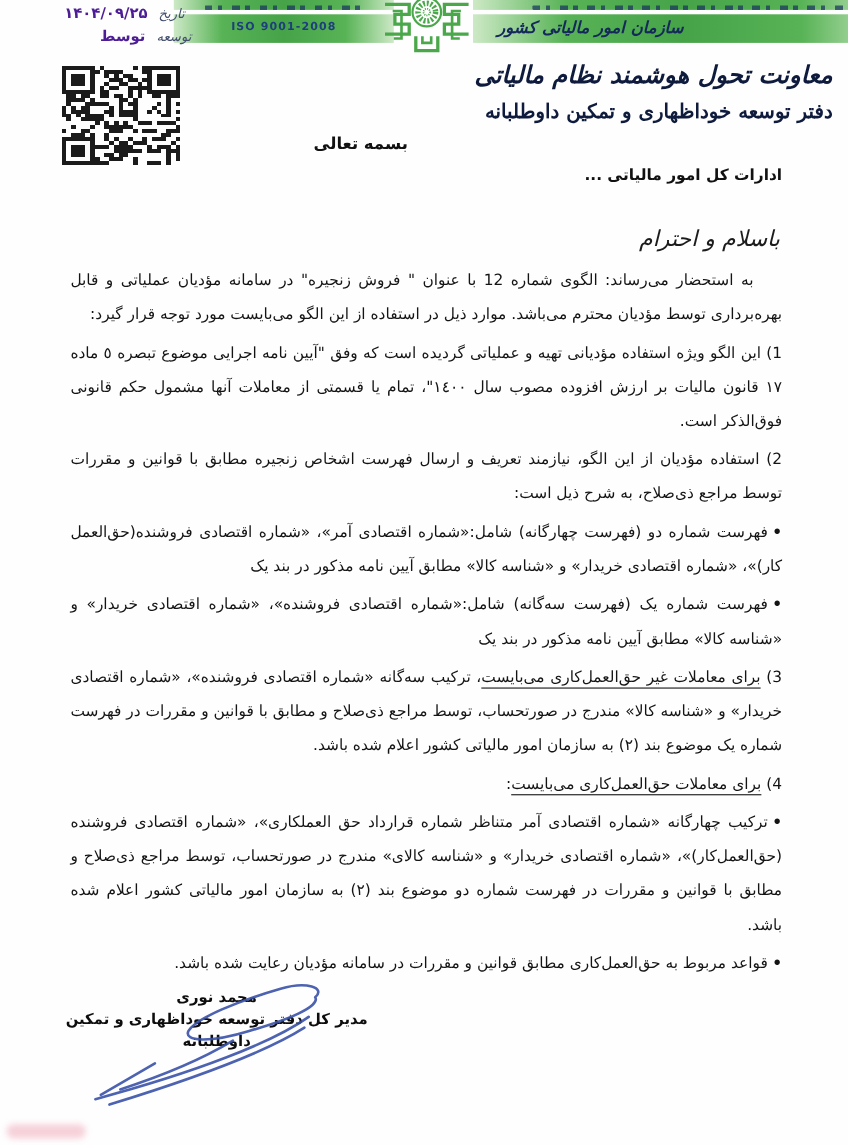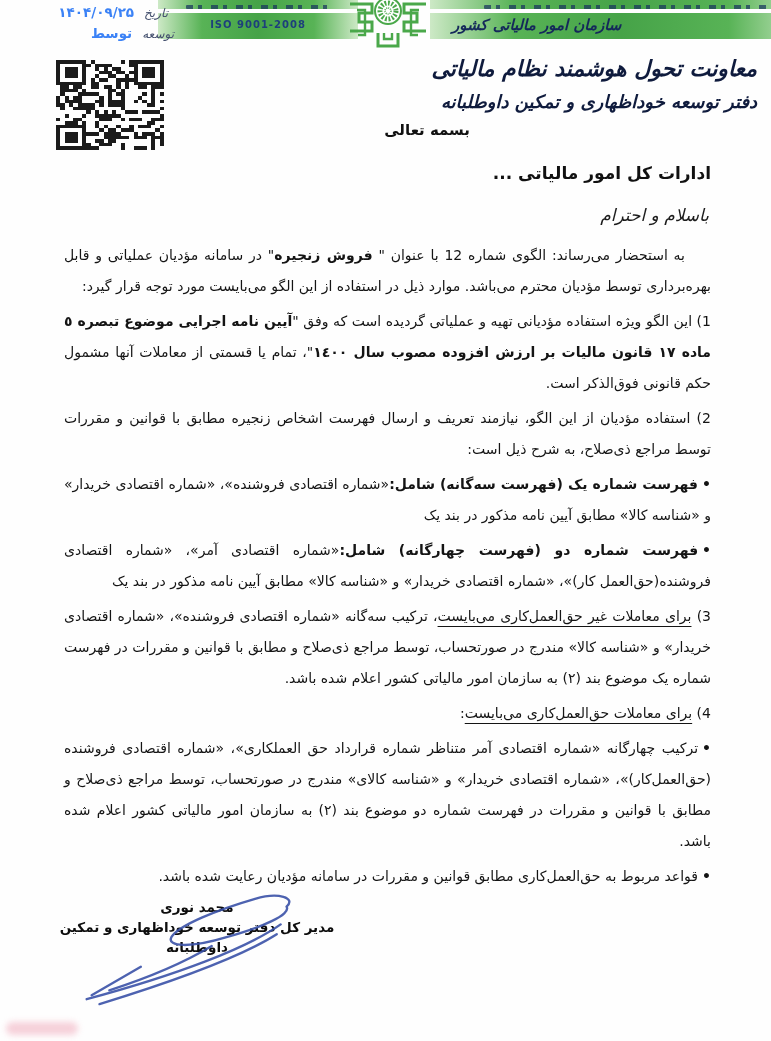--- a/index.html
+++ b/index.html
@@ -41,48 +41,48 @@
 
   
   .logo { position:absolute; left:348px; top:-5px; width:80px; height:58px; }
   .logo svg { width:100%; height:100%; }
 
   
   .date-block { position:absolute; top:4px; left:8px; width:160px; font-size:13px; }
   .date-block .row { display:flex; flex-direction:row; gap:10px; align-items:baseline; margin-bottom:5px; }
   .date-block .row.second { padding-right:0; margin-right:-6px; }
   .hand { font-family:"DejaVu Serif", serif; font-style:italic; font-size:12px; color:#44506e; }
-  .val { font-weight:bold; font-size:13.5px; color:#3b82f6; letter-spacing:.5px; }
+  .val { font-weight:bold; font-size:13.5px; color:#4c1d95; letter-spacing:.5px; }
 
   
   .qr { position:absolute; left:56px; top:60px; width:108px; height:90px; }
 
   
   .dept { position:absolute; top:50px; right:14px; width:330px; text-align:right; color:#0f1b3d; }
   .dept1 { font-family:"DejaVu Serif", serif; font-style:italic; font-weight:bold; font-size:22px; line-height:36px; }
-  .dept2 { font-family:"DejaVu Serif", serif; font-style:italic; font-weight:bold; font-size:18px; line-height:32px; }
-
-  .besmeh { position:absolute; top:121px; left:300px; width:170px; text-align:right; font-weight:bold; font-size:15px; }
-
-  .recipient { position:absolute; top:163px; right:60px; font-weight:bold; font-size:17px; }
+  .dept2 { font-family:"DejaVu Serif", serif; font-weight:bold; font-size:18px; line-height:32px; }
+
+  .besmeh { position:absolute; top:121px; left:285px; width:170px; text-align:left; font-weight:bold; font-size:15px; }
+
+  .recipient { position:absolute; top:152px; right:60px; font-weight:bold; font-size:14px; }
 
   .salutation {
     position:absolute; top:205px; right:62px;
-    font-family:"DejaVu Serif", serif; font-style:italic; font-size:17px; color:#1c1c1c;
+    font-family:"DejaVu Serif", serif; font-style:italic; font-size:20px; color:#1c1c1c;
   }
 
   
   .body {
     position:absolute; top:240px; right:60px; left:64px;
     font-size:14px; line-height:31px; text-align:justify; color:#141414;
   }
   .body p { margin:0; }
   .body p + p { margin-top:4px; }
   .body .indent { text-indent:26px; }
-  .body b { font-weight:bold; }
+  .body b { font-weight:normal; }
   .body .num { font-weight:normal; }
   .body u, .body .ul { text-decoration:underline; text-underline-offset:5px; text-decoration-thickness:1px; }
   .body .marker { font-weight:bold; padding-left:4px; }
 
   
   .sig-block {
     position:absolute; top:897px; left:42px; width:310px;
     text-align:center; font-weight:bold; font-size:13.5px; line-height:20px; color:#0d0d0d;
   }
   .sig-scribble { position:absolute; top:885px; left:28px; width:334px; height:128px; pointer-events:none; }
@@ -469,23 +469,23 @@
 
   <div class="salutation">باسلام و احترام</div>
 
   <div class="body">
     <p class="indent"><span>به استحضار می‌رساند: الگوی شماره 12 با عنوان " </span><b>فروش زنجیره</b><span>" در سامانه مؤدیان عملیاتی و قابل بهره‌برداری توسط مؤدیان محترم می‌باشد. موارد ذیل در استفاده از این الگو می‌بایست مورد توجه قرار گیرد:</span></p>
 
     <p><span class="num">1)</span> <span>این الگو ویژه استفاده مؤدیانی تهیه و عملیاتی گردیده است که وفق "</span><b>آیین نامه اجرایی موضوع تبصره ٥ ماده ۱۷ قانون مالیات بر ارزش افزوده مصوب سال ١٤٠٠</b><span>"، تمام یا قسمتی از معاملات آنها مشمول حکم قانونی فوق‌الذکر است.</span></p>
 
     <p><span class="num">2)</span> <span>استفاده مؤدیان از این الگو، نیازمند تعریف و ارسال فهرست اشخاص زنجیره مطابق با قوانین و مقررات توسط مراجع ذی‌صلاح، به شرح ذیل است:</span></p>
 
+    <p><span class="marker">•</span><b>فهرست شماره دو (فهرست چهارگانه) شامل:</b><span>«شماره اقتصادی آمر»، «شماره اقتصادی فروشنده(حق‌العمل کار)»، «شماره اقتصادی خریدار» و «شناسه کالا» مطابق آیین نامه مذکور در بند یک</span></p>
+
     <p><span class="marker">•</span><b>فهرست شماره یک (فهرست سه‌گانه) شامل:</b><span>«شماره اقتصادی فروشنده»، «شماره اقتصادی خریدار» و «شناسه کالا» مطابق آیین نامه مذکور در بند یک</span></p>
-
-    <p><span class="marker">•</span><b>فهرست شماره دو (فهرست چهارگانه) شامل:</b><span>«شماره اقتصادی آمر»، «شماره اقتصادی فروشنده(حق‌العمل کار)»، «شماره اقتصادی خریدار» و «شناسه کالا» مطابق آیین نامه مذکور در بند یک</span></p>
 
     <p><span class="num">3)</span> <span class="ul">برای معاملات غیر حق‌العمل‌کاری می‌بایست</span><span>، ترکیب سه‌گانه «شماره اقتصادی فروشنده»، «شماره اقتصادی خریدار» و «شناسه کالا» مندرج در صورتحساب، توسط مراجع ذی‌صلاح و مطابق با قوانین و مقررات در فهرست شماره یک موضوع بند (۲) به سازمان امور مالیاتی کشور اعلام شده باشد.</span></p>
 
     <p><span class="num">4)</span> <span class="ul">برای معاملات حق‌العمل‌کاری می‌بایست</span><span>:</span></p>
 
     <p><span class="marker">•</span><span>ترکیب چهارگانه «شماره اقتصادی آمر متناظر شماره قرارداد حق العملکاری»، «شماره اقتصادی فروشنده (حق‌العمل‌کار)»، «شماره اقتصادی خریدار» و «شناسه کالای» مندرج در صورتحساب، توسط مراجع ذی‌صلاح و مطابق با قوانین و مقررات در فهرست شماره دو موضوع بند (۲) به سازمان امور مالیاتی کشور اعلام شده باشد.</span></p>
 
     <p><span class="marker">•</span><span>قواعد مربوط به حق‌العمل‌کاری مطابق قوانین و مقررات در سامانه مؤدیان رعایت شده باشد.</span></p>
   </div>
 

